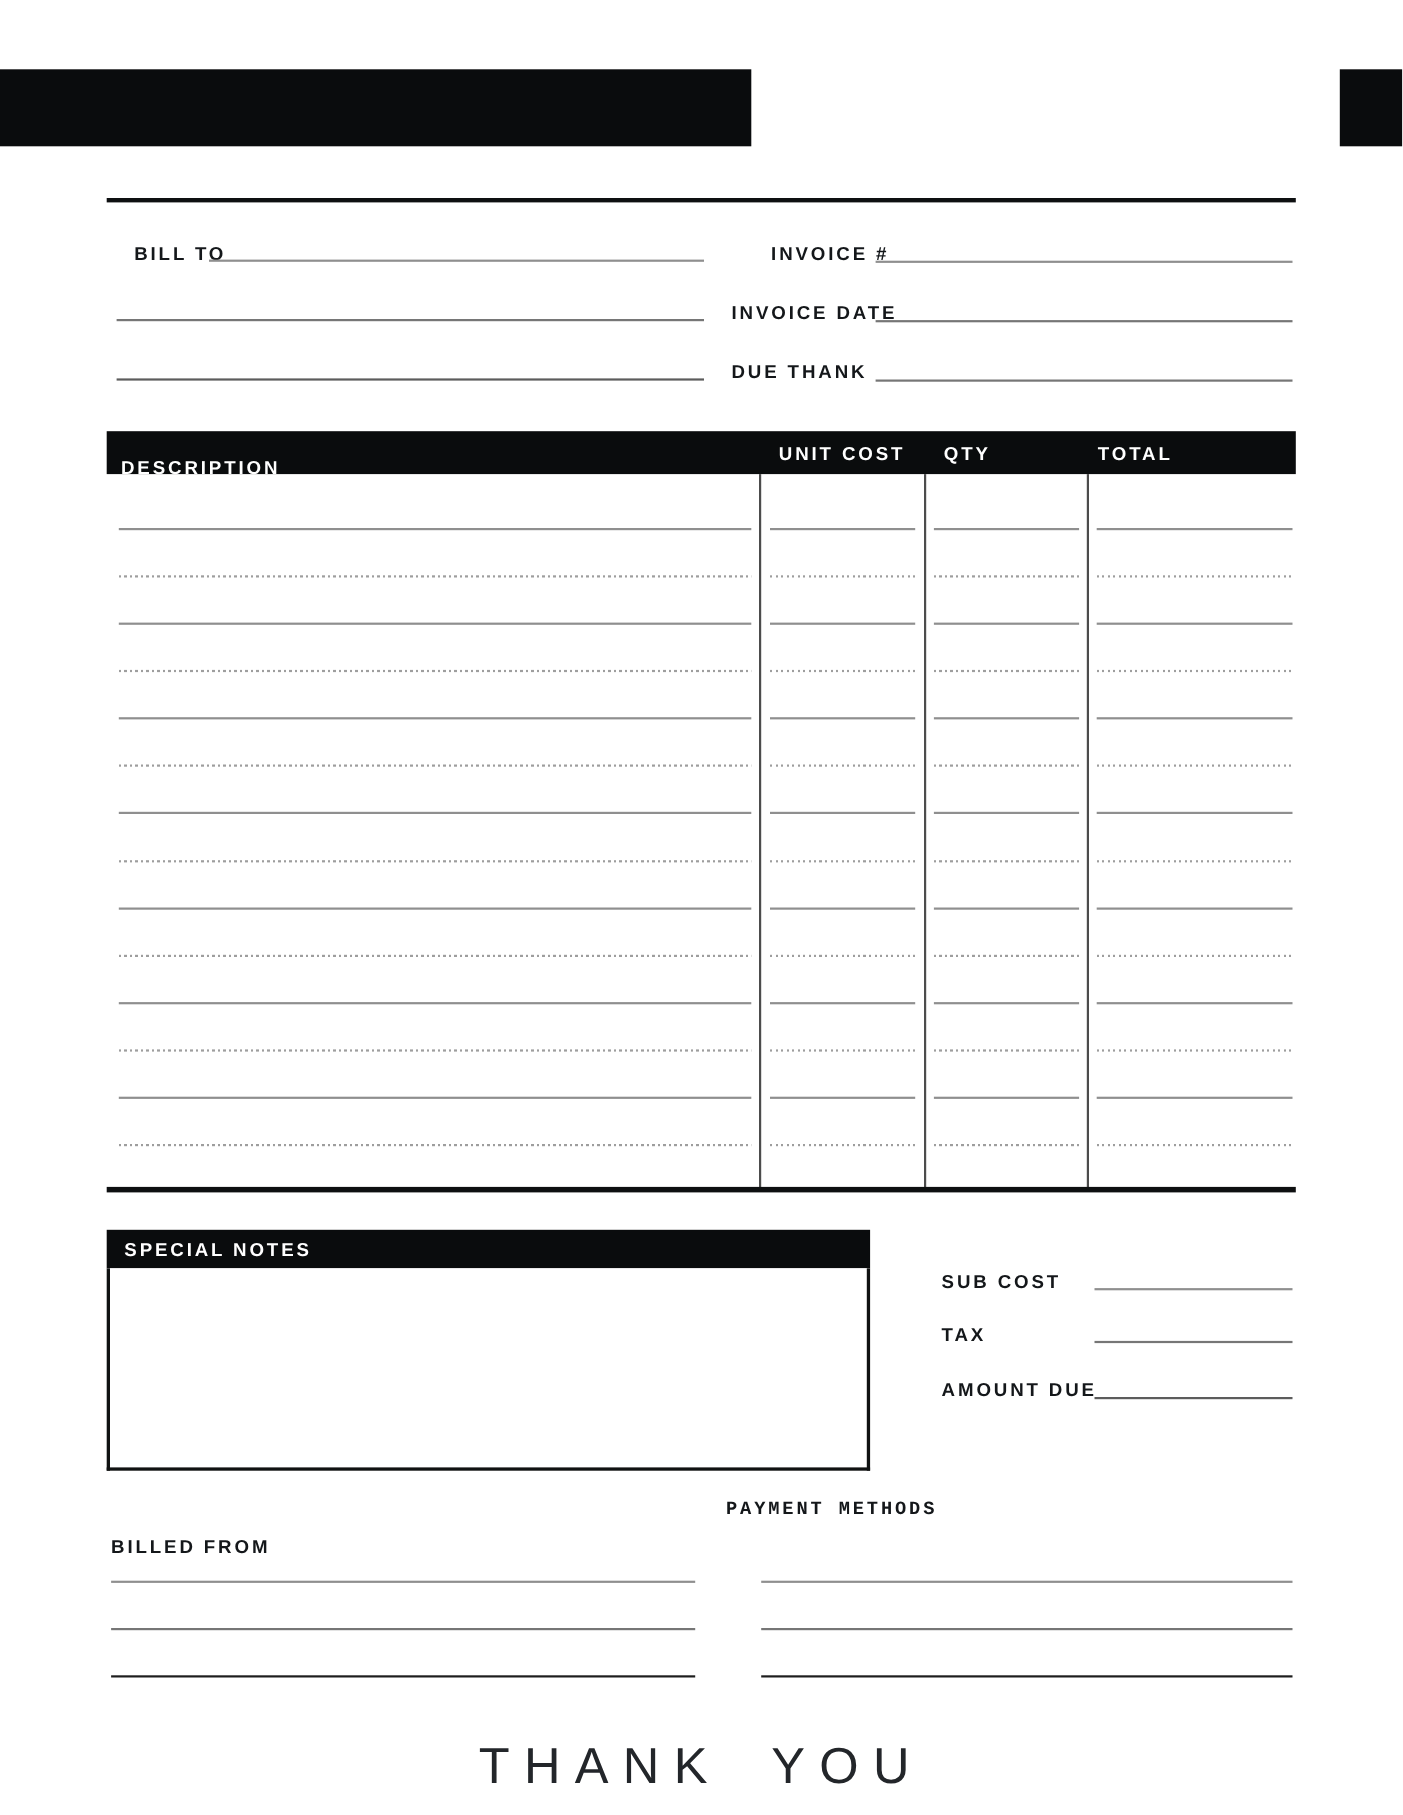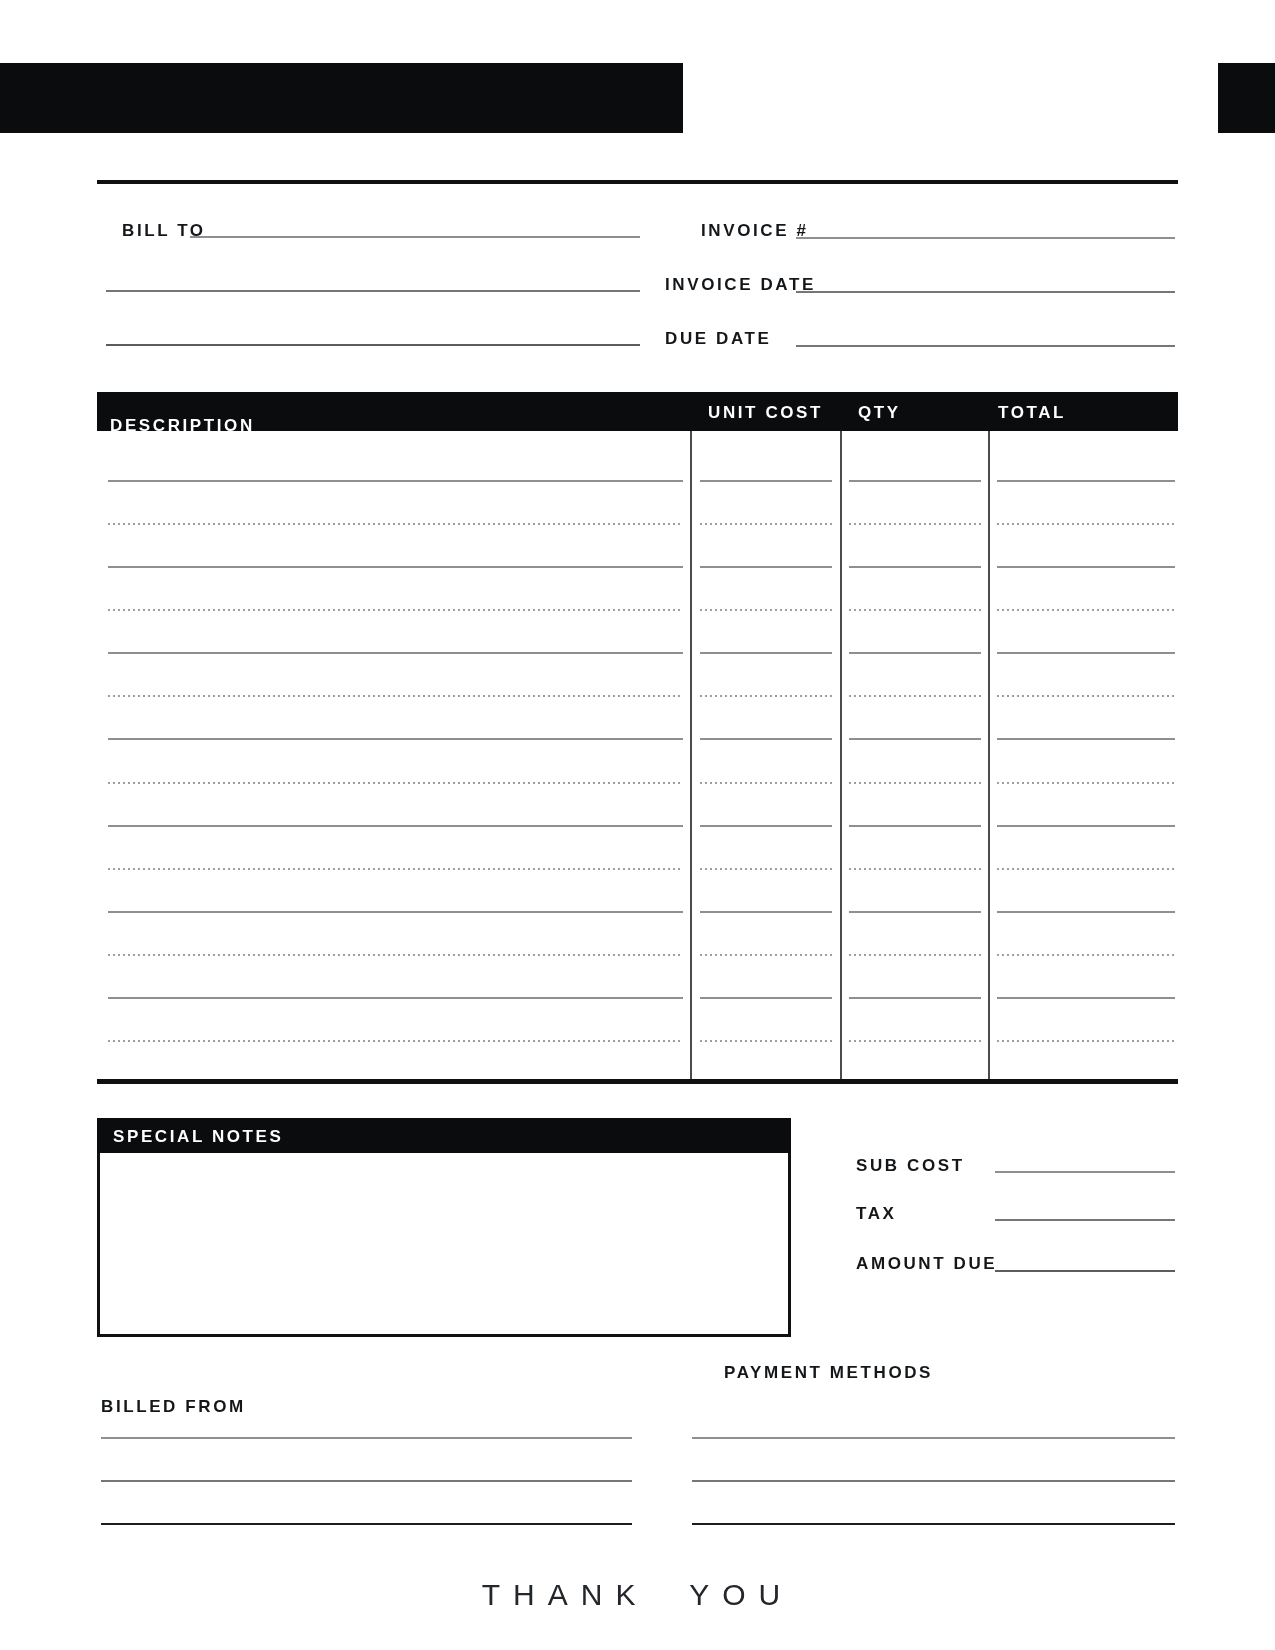--- a/index.html
+++ b/index.html
@@ -32,42 +32,42 @@
   .th { position:absolute; top:392px; height:39px; line-height:41px; }
   .sep { position:absolute; top:431px; width:2px; height:651px; background:#4c4c4c; }
   .tbl-bottom { position:absolute; left:97px; top:1079px; width:1081px; height:5px; background:#0e1011; }
   
   .notes-bar { position:absolute; left:97px; top:1118px; width:694px; height:35px; background:#0a0c0d; }
   .notes-box { position:absolute; left:97px; top:1153px; width:694px; height:184px;
                border:3px solid #101212; border-top:none; box-sizing:border-box; background:#fff; }
   
   .thanks {
     position:absolute; left:0; right:0; top:1578px; text-align:center;
-    font-size:30px; font-weight:300; letter-spacing:13px; word-spacing:20px; color:#23262a;
+    font-size:46px; font-weight:300; letter-spacing:13px; word-spacing:20px; color:#23262a;
   }
 </style>
 </head>
 <body>
 
 <div class="page">
 
   <div class="hdr-bar"></div>
   <div class="hdr-sq"></div>
   <div class="rule-top"></div>
 
   <div class="lbl" style="left:106px; top:221px;margin-left:16px;">BILL TO</div>
   <div class="line" style="left:190px; top:236px; width:450px;"></div>
   <div class="line t2" style="left:106px; top:290px; width:534px;"></div>
   <div class="line t3" style="left:106px; top:344px; width:534px;"></div>
 
   <div class="lbl" style="left:665px; top:221px;margin-left:36px;">INVOICE #</div>
   <div class="line" style="left:796px; top:237px; width:379px;"></div>
   <div class="lbl" style="left:665px; top:275px;">INVOICE DATE</div>
   <div class="line t2" style="left:796px; top:291px; width:379px;"></div>
-  <div class="lbl" style="left:665px; top:329px;">DUE DATE</div>
+  <div class="lbl" style="left:665px; top:329px;">DUE THANK</div>
   <div class="line t2" style="left:796px; top:345px; width:379px;"></div>
 
   <div class="tbl-head"></div>
   <div class="th lbl-w" style="left:110px;margin-top:13px;">DESCRIPTION</div>
   <div class="th lbl-w" style="left:708px;">UNIT COST</div>
   <div class="th lbl-w" style="left:858px;">QTY</div>
   <div class="th lbl-w" style="left:998px;">TOTAL</div>
 
   <div class="sep" style="left:690px;"></div>
   <div class="sep" style="left:840px;"></div>
@@ -143,20 +143,20 @@
   <div class="lbl" style="left:856px; top:1204px;">TAX</div>
   <div class="line t2" style="left:995px; top:1219px; width:180px;"></div>
   <div class="lbl" style="left:856px; top:1254px;">AMOUNT DUE</div>
   <div class="line t3" style="left:995px; top:1270px; width:180px;"></div>
 
   <div class="lbl" style="left:101px; top:1397px;">BILLED FROM</div>
   <div class="line" style="left:101px; top:1437px; width:531px;"></div>
   <div class="line t2" style="left:101px; top:1480px; width:531px;"></div>
   <div class="line blk" style="left:101px; top:1523px; width:531px;"></div>
 
-  <div class="lbl" style="left:724px; top:1363px;">PAYMENT METHODS</div>
+  <div class="lbl" style="left:660px; top:1363px;font-family:Liberation Mono, monospace;">PAYMENT METHODS</div>
   <div class="line" style="left:692px; top:1437px; width:483px;"></div>
   <div class="line t2" style="left:692px; top:1480px; width:483px;"></div>
   <div class="line blk" style="left:692px; top:1523px; width:483px;"></div>
 
   <div class="thanks">THANK YOU</div>
 
 </div>
 
 </body></html>

